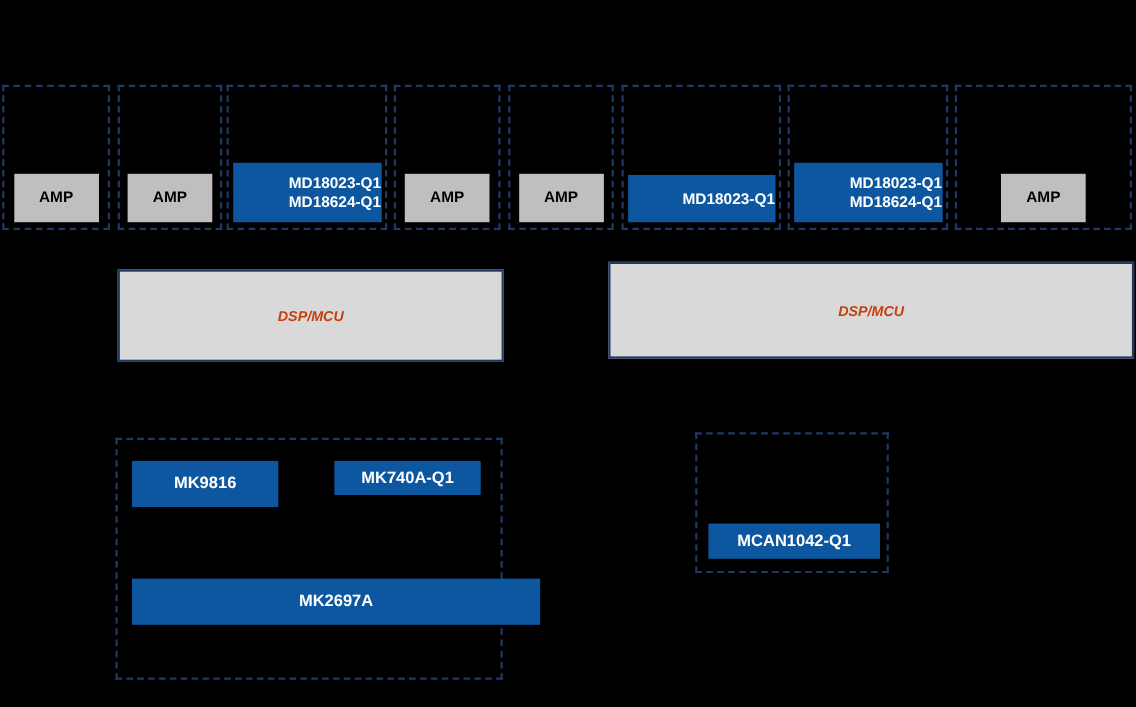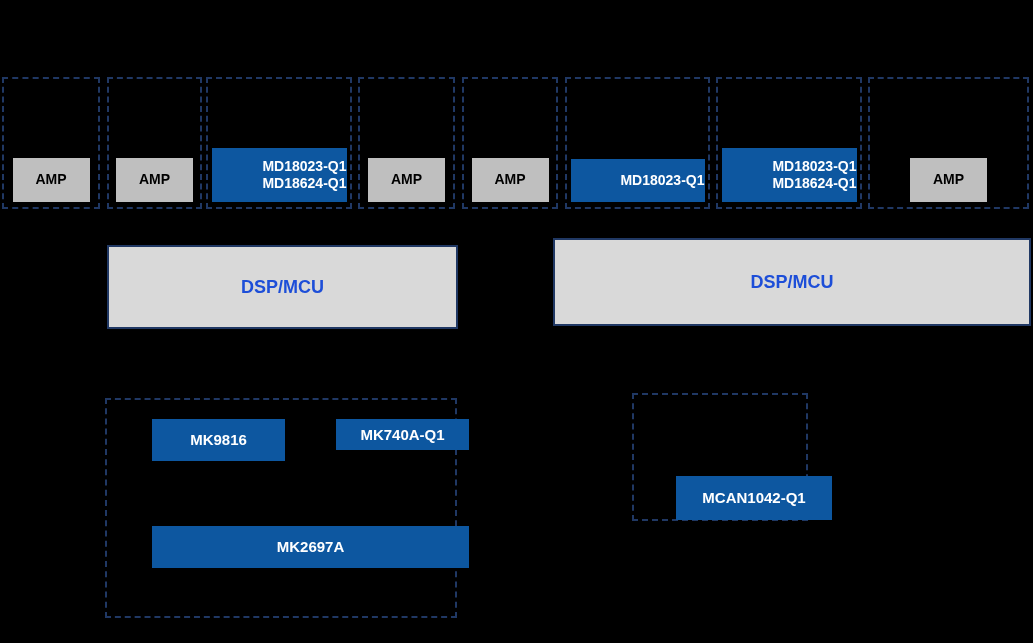--- a/index.html
+++ b/index.html
@@ -29,28 +29,27 @@
   .chip.gray{background:var(--amp-gray,#bfbfbf);color:var(--text-on-gray,#000);}
   .chip.blue{background:var(--blue,#0d57a0);color:var(--text-on-blue,#fff);align-items:flex-end;}
   .amp{width:77px;height:44px;align-items:center;}
   .part1{width:134px;height:43px;}
   .part2{width:135px;height:54px;}
   
   .dsp{
     background:var(--dsp-gray,#d9d9d9);
     border:2px solid var(--solid-border,#203864);
     display:flex;justify-content:center;align-items:center;
-    font-weight:bold;font-size:18px;color:#1d4ed8;
+    font-weight:bold;font-size:13px;color:#c2410c;font-style:italic;
   }
   
   .bar{
     display:flex;justify-content:center;align-items:center;
     font-weight:bold;font-size:15px;line-height:1.2;
     box-sizing:border-box;
-    margin-left:32px;
   }
   .bar.blue{background:var(--blue,#0d57a0);color:var(--text-on-blue,#fff);}
   .bar.gray{background:var(--amp-gray,#bfbfbf);color:var(--text-on-gray,#000);}
 </style>
 </head>
 <body>
 
 <div class="abs dgroup" style="left:2px;top:77px;width:98px;height:132px">
   <div class="chip gray amp">
     <span>AMP</span>
@@ -109,22 +108,22 @@
   <span>DSP/MCU</span>
 </div>
 
 <div class="abs dgroup free" style="left:105px;top:398px;width:352px;height:220px">
   <div class="abs bar blue" style="left:13px;top:19px;width:133px;height:42px">
     <span>MK9816</span>
   </div>
   <div class="abs bar blue" style="left:197px;top:19px;width:133px;height:31px">
     <span>MK740A-Q1</span>
   </div>
-  <div class="abs bar blue" style="left:13px;top:126px;width:317px;height:42px">
+  <div class="abs bar blue" style="left:13px;top:126px;width:371px;height:42px">
     <span>MK2697A</span>
   </div>
 </div>
 
 <div class="abs dgroup free" style="left:632px;top:393px;width:176px;height:128px">
-  <div class="abs bar blue" style="left:10px;top:81px;width:156px;height:44px">
+  <div class="abs bar blue" style="left:10px;top:81px;width:156px;height:32px">
     <span>MCAN1042-Q1</span>
   </div>
 </div>
 
 </body></html>

